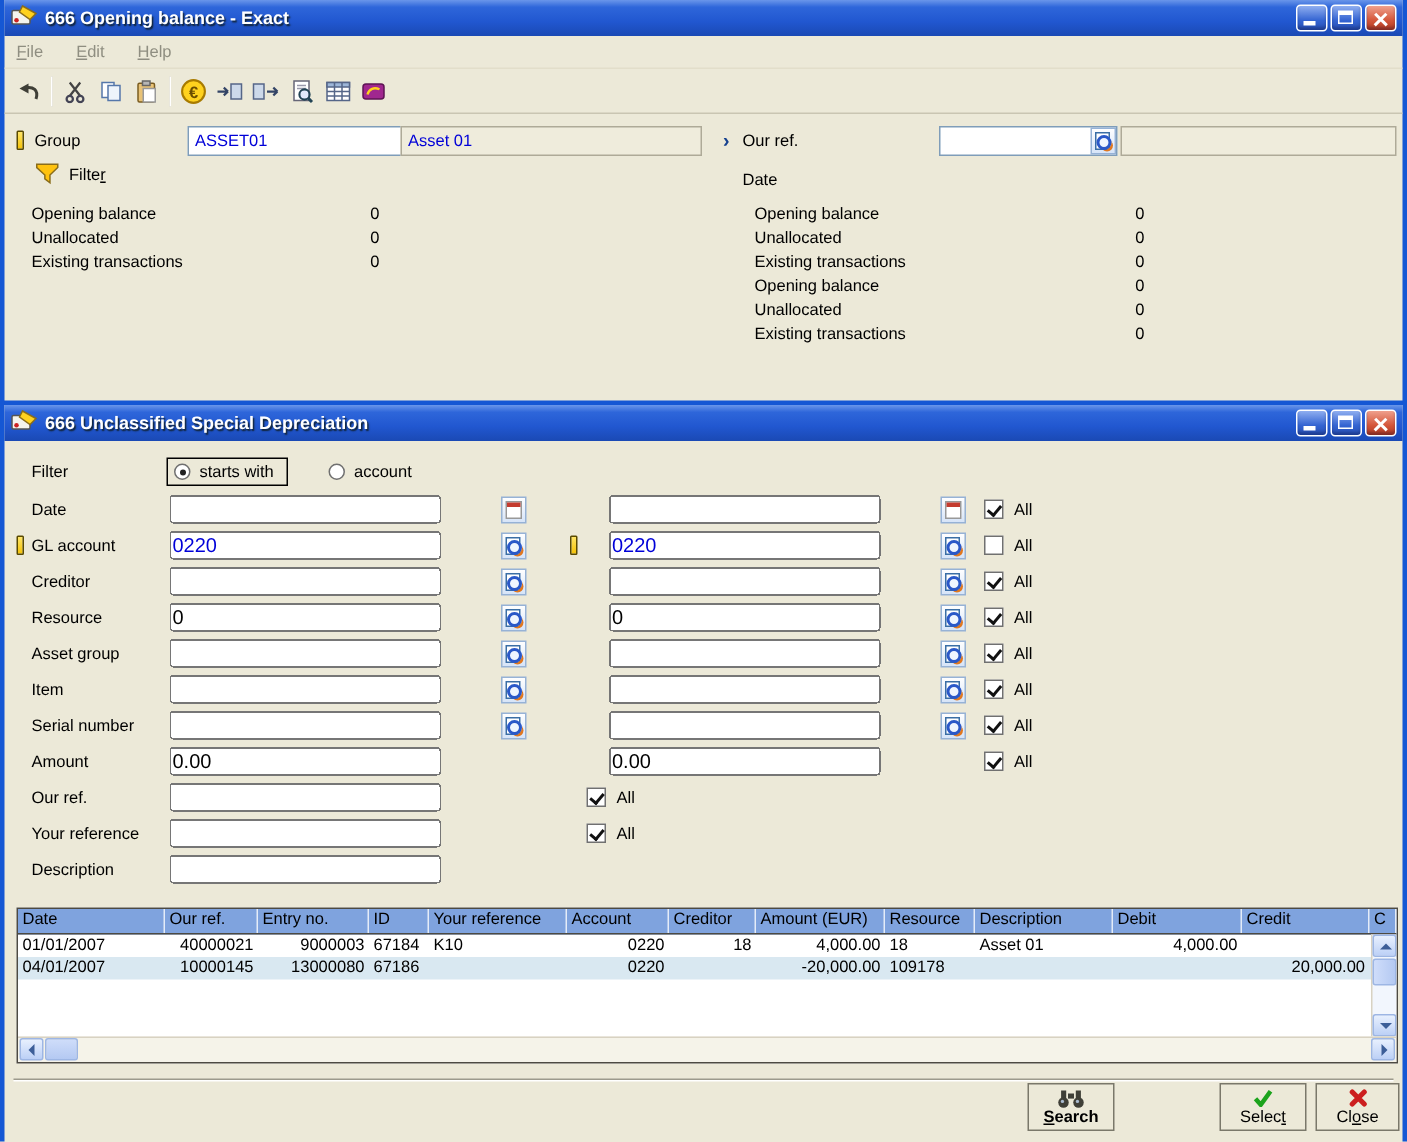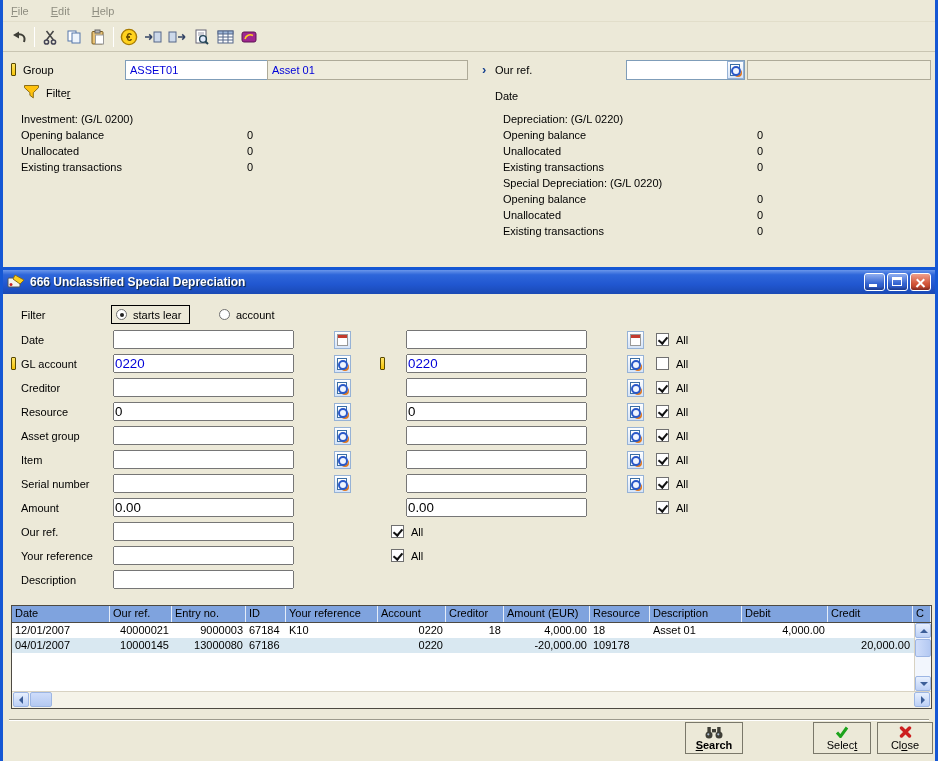--- a/index.html
+++ b/index.html
@@ -102,20 +102,39 @@
   .btn .blabel.bold { font-weight:bold; }
   .btn .bicon { height:14px; display:flex; align-items:center; }
   u { text-decoration:underline; }
 </style>
 </head>
 <body>
 
 <div class="screen">
 
   <div class="win win1">
+    <div class="titlebar">
+      <span>
+        <svg width="18" height="15" viewBox="0 0 18 15">
+            <rect x="1" y="4" width="12" height="9" rx="1" fill="#F4F4EE" stroke="#555"></rect>
+            <path d="M8 1 L17 6 L13 10 L6 5 Z" fill="#FFD21E" stroke="#8A6D1A"></path>
+            <circle cx="4" cy="10.5" r="1.5" fill="#CC2222"></circle>
+          </svg>
+      </span>
+      <span class="wtitle">666 Opening balance - Exact</span>
+      <span class="wbtns">
+        <span class="wbtn">
+            <i class="g-min"></i>
+          </span>
+        <span class="wbtn">
+            <i class="g-max"></i>
+          </span>
+        <span class="wbtn cls"><i class="g-x"></i></span>
+      </span>
+    </div>
     <div class="menubar">
       <span class="mi"><u>F</u><span>ile</span></span>
       <span class="mi"><u>E</u><span>dit</span></span>
       <span class="mi"><u>H</u><span>elp</span></span>
     </div>
     <div class="toolbar">
       <span class="tbtn">
           <svg width="18" height="16">
             <path d="M14 13 C16 7 12 4.5 7 5.5" fill="none" stroke="#3F3F37" stroke-width="2"></path>
             <path d="M3 6 L9 2.6 L9 9.4 Z" fill="#3F3F37"></path>
@@ -207,50 +226,47 @@
       <span class="lab" style="left:492px; top:38px;">Date</span>
 
       <span class="filterlink" style="left:20px; top:32px;">
         <span><svg width="17" height="15">
               <path d="M1.5 1.5 h14 v2.2 l-5.2 5 v5.2 l-3.4-2.6 v-2.6 l-5.4-5 Z" fill="#FFC20E" stroke="#8A6D1A"></path>
             </svg></span>
         <span class="flabel"><span>Filte</span><u>r</u></span>
       </span>
 
       <div class="stats" style="left:18px; top:59px; width:232px;">
-        <div class="shead">Investment: (G/L 0200)</div>
         <div class="srow">
             <span class="sl">Opening balance</span>
             <span class="sv">0</span>
           </div>
         <div class="srow">
             <span class="sl">Unallocated</span>
             <span class="sv">0</span>
           </div>
         <div class="srow">
             <span class="sl">Existing transactions</span>
             <span class="sv">0</span>
           </div>
       </div>
 
       <div class="stats" style="left:500px; top:59px; width:260px;">
-        <div class="shead">Depreciation: (G/L 0220)</div>
         <div class="srow">
             <span class="sl">Opening balance</span>
             <span class="sv">0</span>
           </div>
         <div class="srow">
             <span class="sl">Unallocated</span>
             <span class="sv">0</span>
           </div>
         <div class="srow">
             <span class="sl">Existing transactions</span>
             <span class="sv">0</span>
           </div>
-        <div class="shead">Special Depreciation: (G/L 0220)</div>
         <div class="srow">
             <span class="sl">Opening balance</span>
             <span class="sv">0</span>
           </div>
         <div class="srow">
             <span class="sl">Unallocated</span>
             <span class="sv">0</span>
           </div>
         <div class="srow">
             <span class="sl">Existing transactions</span>
@@ -280,21 +296,21 @@
         <span class="wbtn cls"><i class="g-x"></i></span>
       </span>
     </div>
 
     <div class="body2">
 
       <div class="frow" style="top:11px;">
         <span class="lbl">Filter</span>
         <span class="radiowrap focus" style="left:108px;">
           <span class="radio on"></span>
-          <span>starts lear</span>
+          <span>starts with</span>
         </span>
         <span class="radiowrap" style="left:212px;">
           <span class="radio"></span>
           <span>account</span>
         </span>
       </div>
 
       <div class="frow" style="top:36px;">
         <span class="lbl">Date</span>
         <span class="f1"><input value="" style=""><span class="calbtn"></span></span>
@@ -398,21 +414,21 @@
           <span class="gc c5">Account</span>
           <span class="gc c6">Creditor</span>
           <span class="gc c7">Amount (EUR)</span>
           <span class="gc c8">Resource</span>
           <span class="gc c9">Description</span>
           <span class="gc c10">Debit</span>
           <span class="gc c11">Credit</span>
           <span class="gc c12">C</span>
         </div>
         <div class="grow">
-          <span class="gc c0">12/01/2007</span>
+          <span class="gc c0">01/01/2007</span>
           <span class="gc c1 ar">40000021</span>
           <span class="gc c2 ar">9000003</span>
           <span class="gc c3">67184</span>
           <span class="gc c4">K10</span>
           <span class="gc c5 ar">0220</span>
           <span class="gc c6 ar">18</span>
           <span class="gc c7 ar">4,000.00</span>
           <span class="gc c8">18</span>
           <span class="gc c9">Asset 01</span>
           <span class="gc c10 ar">4,000.00</span>

